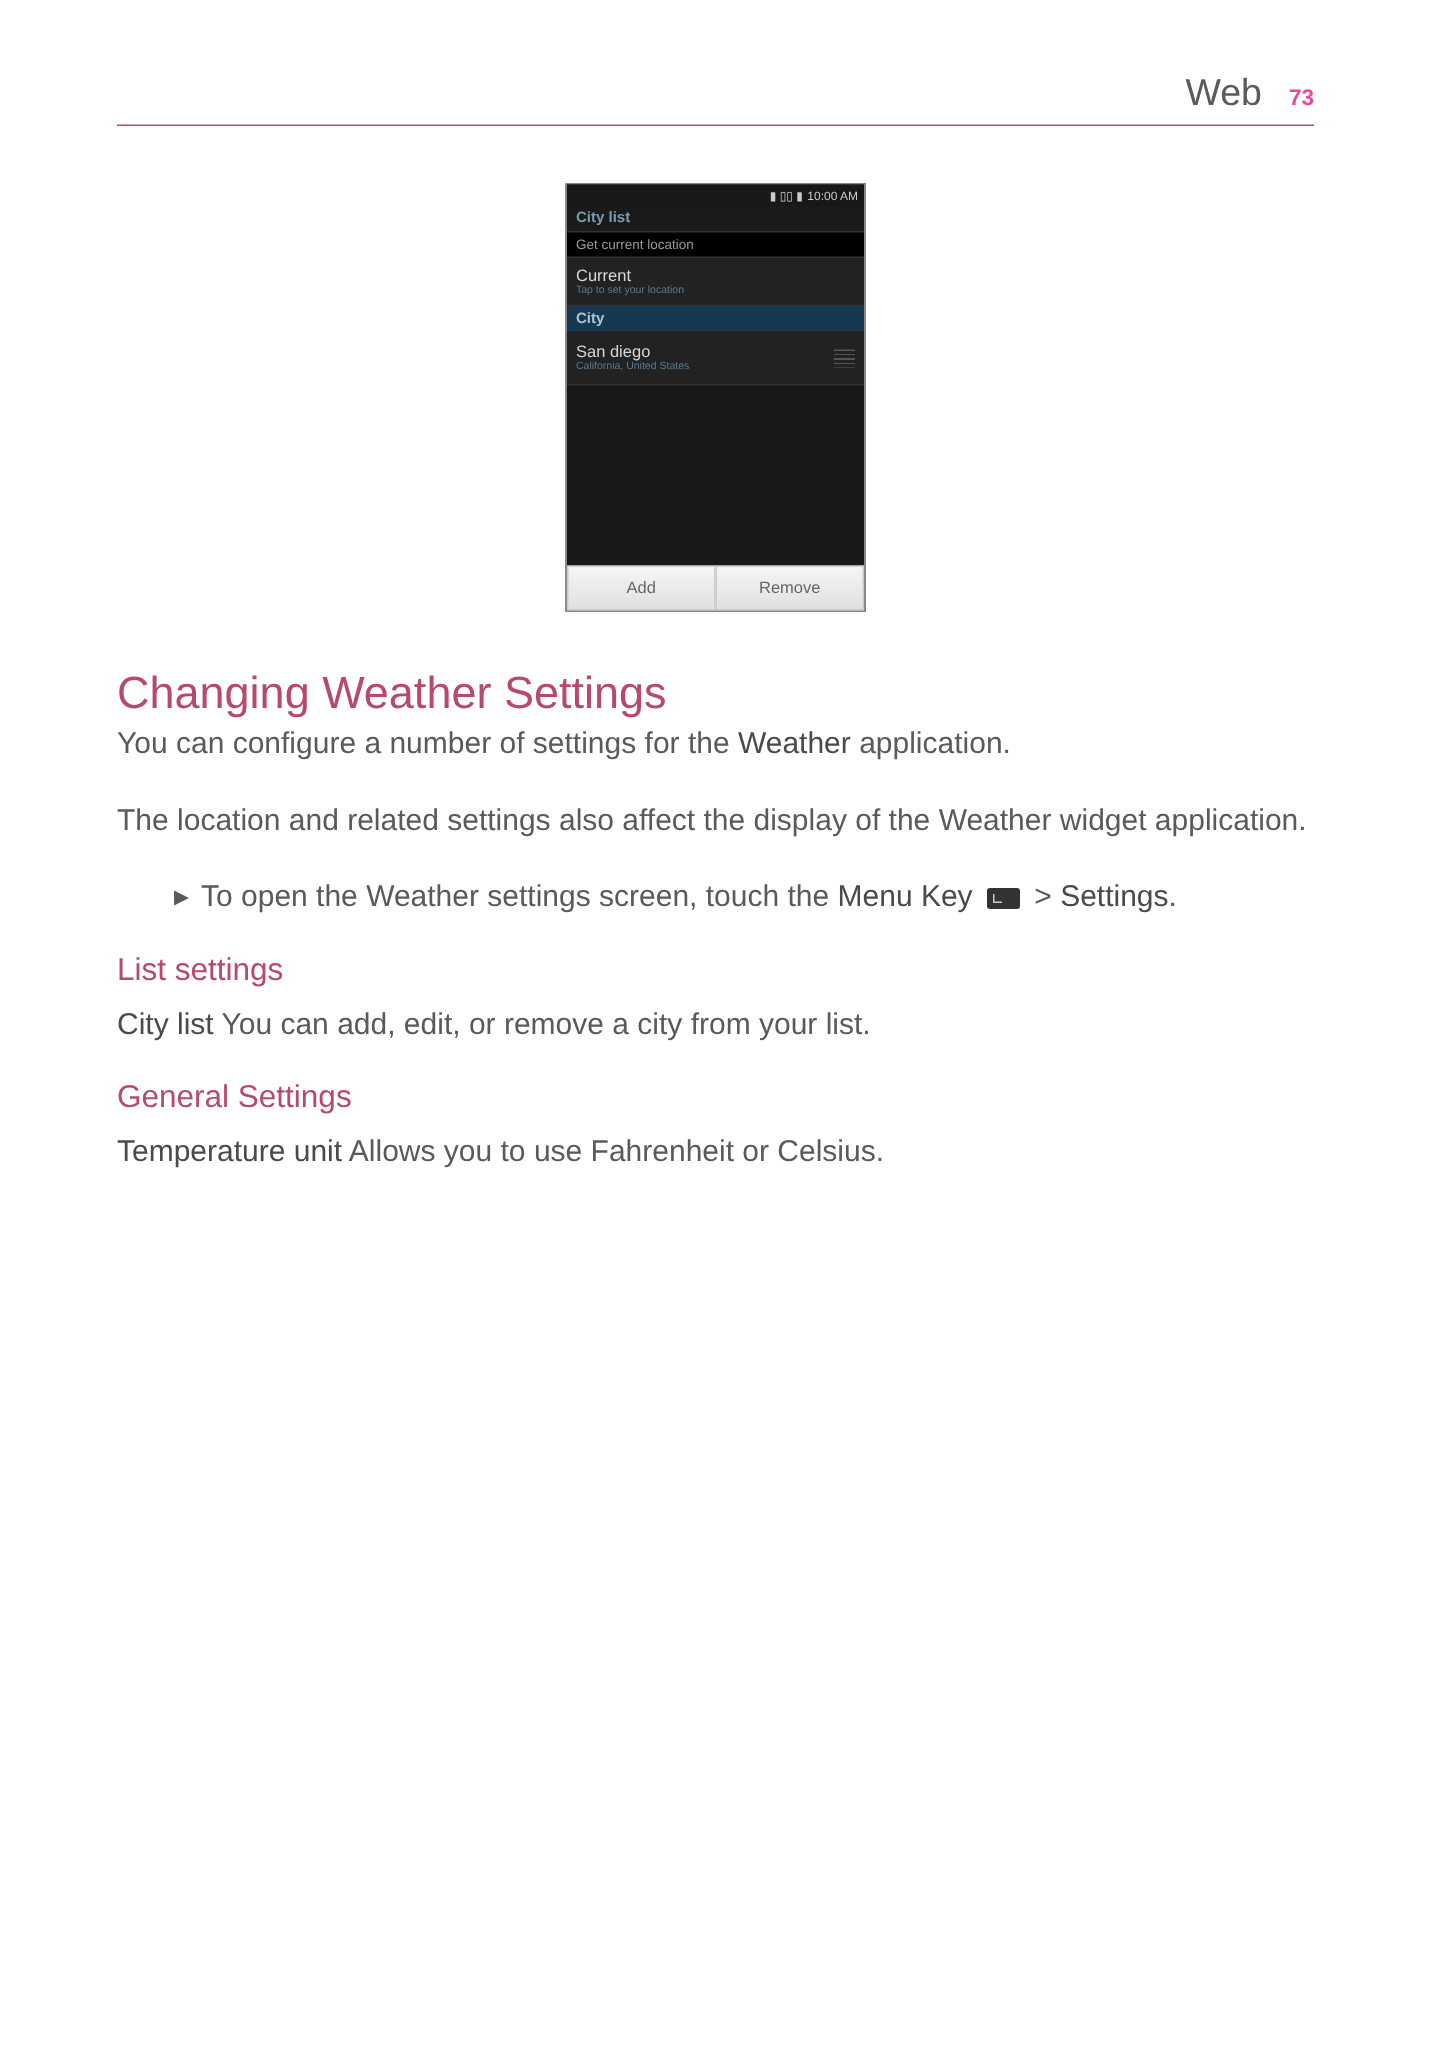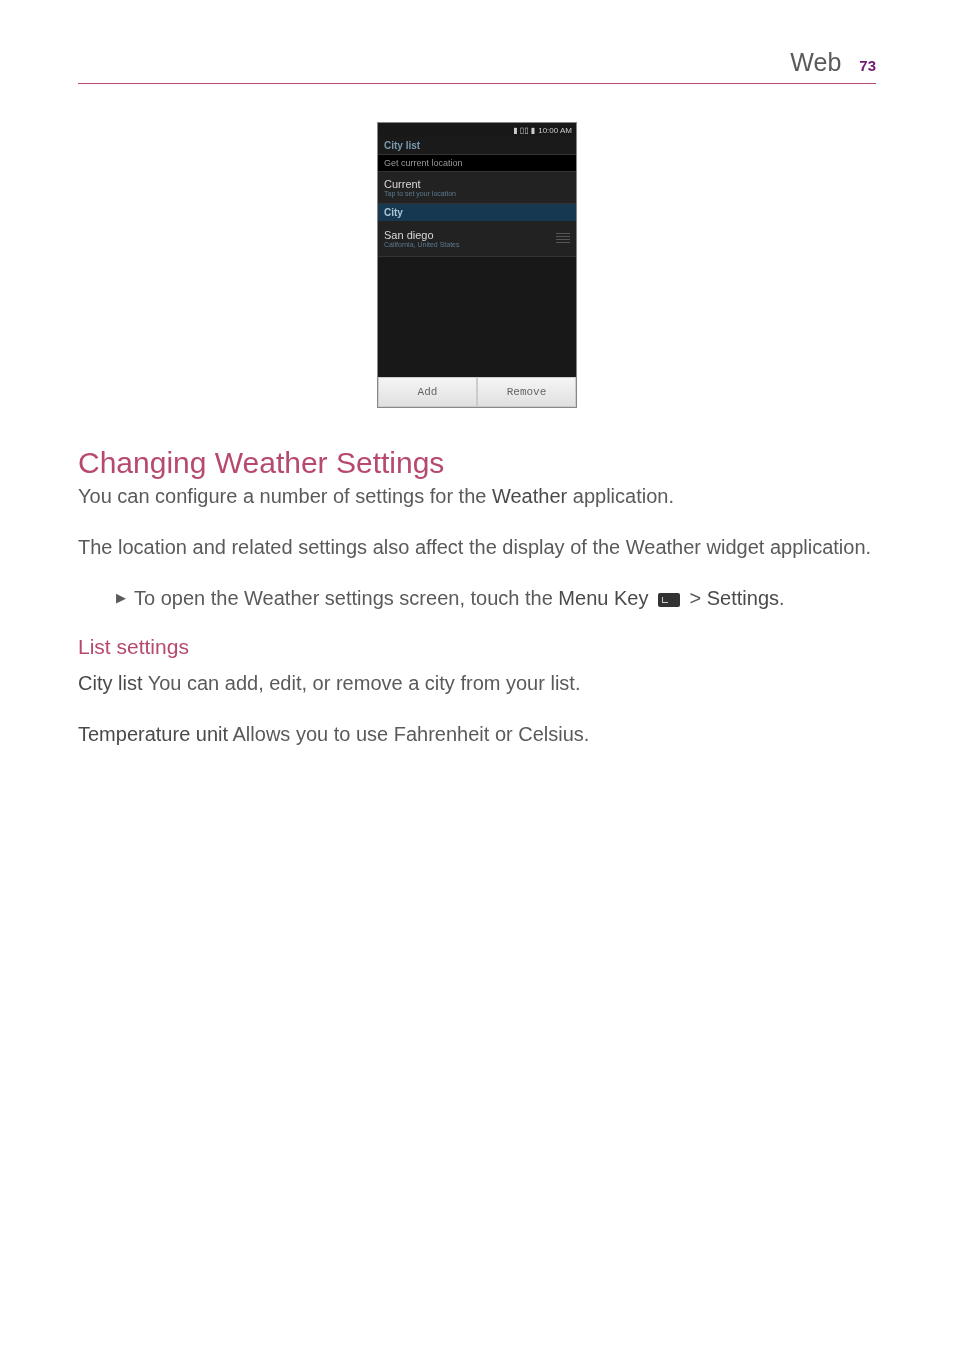--- a/index.html
+++ b/index.html
@@ -22,21 +22,21 @@
       padding-bottom: 6px;
       margin-bottom: 38px;
     }
     .header-title {
       color: #5a5a5a;
       font-size: 25px;
       font-weight: 400;
       margin-right: 18px;
     }
     .page-number {
-      color: #701a75;
+      color: #ec4899;
       font-size: 15px;
       font-weight: 600;
     }
     .screenshot-wrap {
       display: flex;
       justify-content: center;
       margin-bottom: 38px;
     }
     .phone-screenshot {
       width: 198px;
@@ -120,21 +120,20 @@
       background: #e8e8e8;
     }
     .ss-btn {
       flex: 1;
       text-align: center;
       padding: 8px 1px;
       font-size: 11px;
       color: #666;
       background: linear-gradient(#f5f5f5, #e0e0e0);
       border: 1px solid #ccc;
-      font-family: Liberation Mono, monospace;
     }
     .section-h1 {
       color: #b74a6c;
       font-size: 30px;
       font-weight: 400;
       margin: 0 0 2px 0;
     }
     .body-text {
       color: #5a5a5a;
       font-size: 20px;
@@ -239,20 +238,21 @@
       <span class="menu-icon"></span><span> &gt; </span><span class="bold">Settings</span><span>.</span>
     </span>
   </div>
 
   <h3 class="sub-h">List settings</h3>
 
   <p class="body-text">
     <span class="bold">City list</span><span> You can add, edit, or remove a city from your list.</span>
   </p>
 
+  <h3 class="sub-h">General Settings</h3>
 
 
 
   <p class="body-text">
     <span class="bold">Temperature unit</span><span> Allows you to use Fahrenheit or Celsius.</span>
   </p>
 
 </div>
 
 </body></html>

